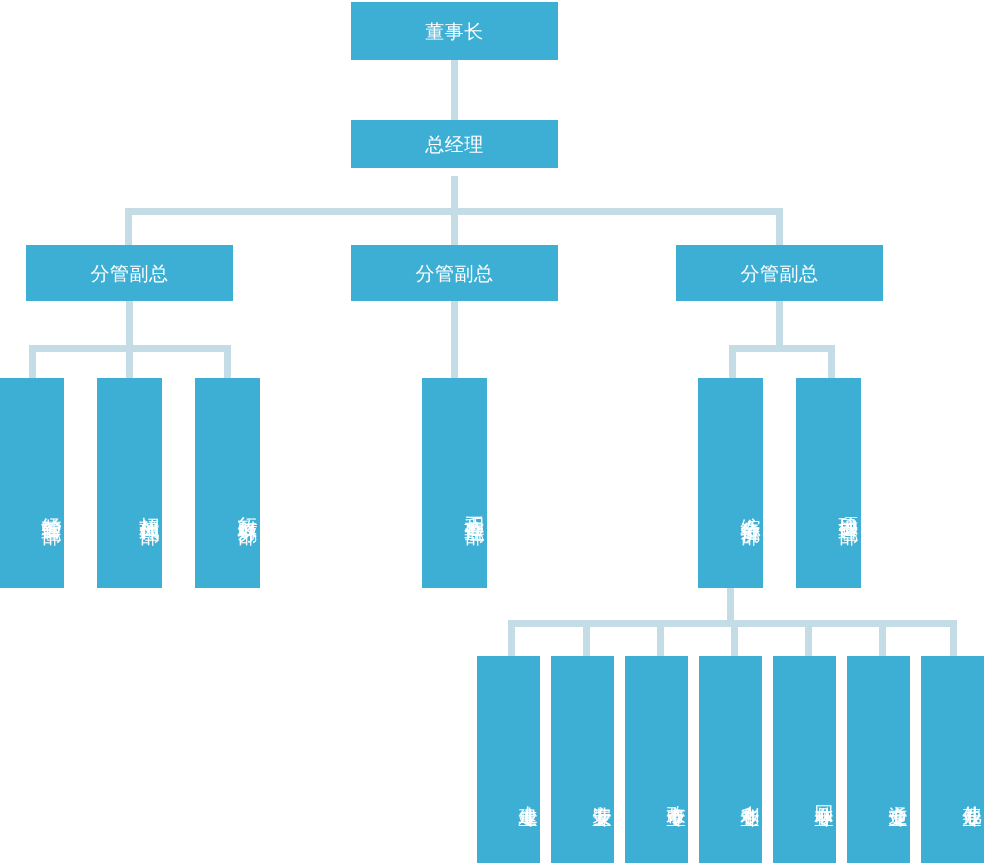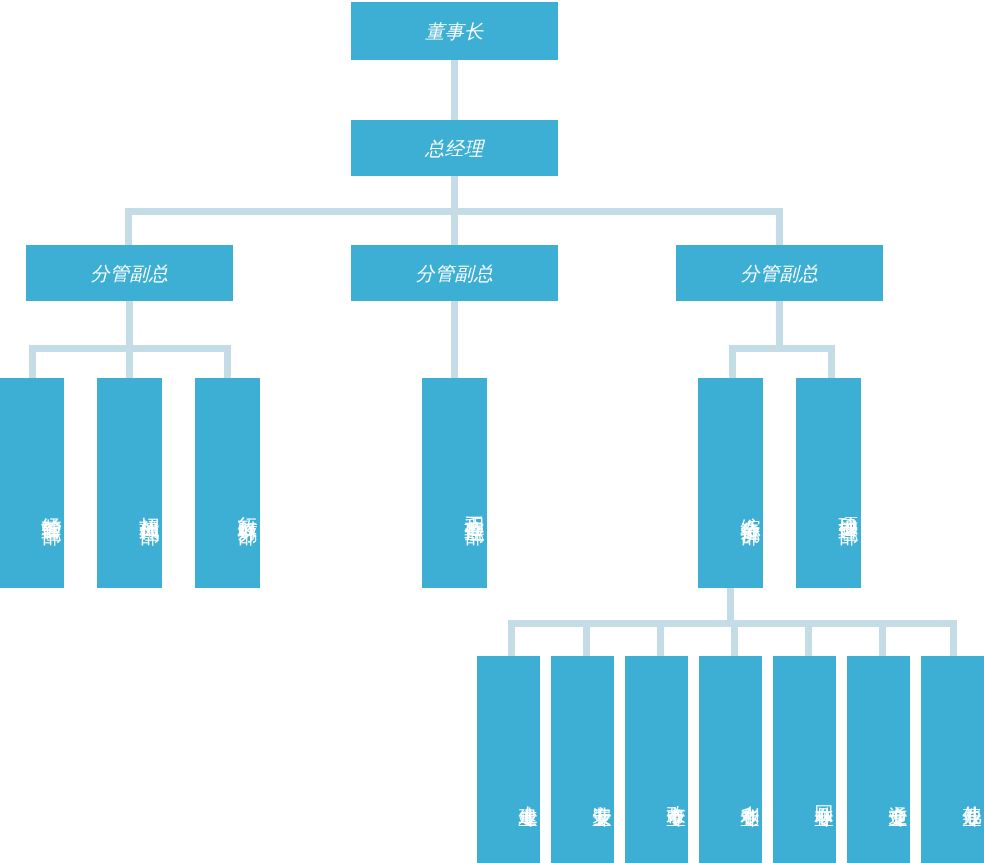--- a/index.html
+++ b/index.html
@@ -34,21 +34,20 @@
     display: flex;
     align-items: center;
     justify-content: center;
     box-sizing: border-box;
     letter-spacing: 0.5px;
   }
   .node.horizontal {
     font-size: 19px;
     line-height: 1.2;
     white-space: nowrap;
-    font-style: italic;
   }
   .node.vertical {
     font-size: 20px;
     line-height: 1.25;
     writing-mode: vertical-rl;
     text-orientation: upright;
     letter-spacing: 2px;
     padding-top: 46px;
     align-items: flex-start;
     justify-content: center;
@@ -63,21 +62,21 @@
 <body>
 
 <div id="org-chart">
 
   <div class="node horizontal" style="left:351px; top:2px; width:207px; height:58px;">
     <span>董事长</span>
   </div>
 
   <div class="conn v" style="left:451px; top:60px; height:60px;"></div>
 
-  <div class="node horizontal" style="left:351px; top:120px; width:207px; height:56px;">
+  <div class="node horizontal" style="left:351px; top:120px; width:207px; height:48px;">
     <span>总经理</span>
   </div>
 
   <div class="conn v" style="left:451px; top:176px; height:36px;"></div>
 
   <div class="conn h" style="left:125px; top:208px; width:658px;"></div>
 
   <div class="conn v" style="left:125px; top:208px; height:37px;"></div>
   <div class="conn v" style="left:451px; top:208px; height:37px;"></div>
   <div class="conn v" style="left:776px; top:208px; height:37px;"></div>

